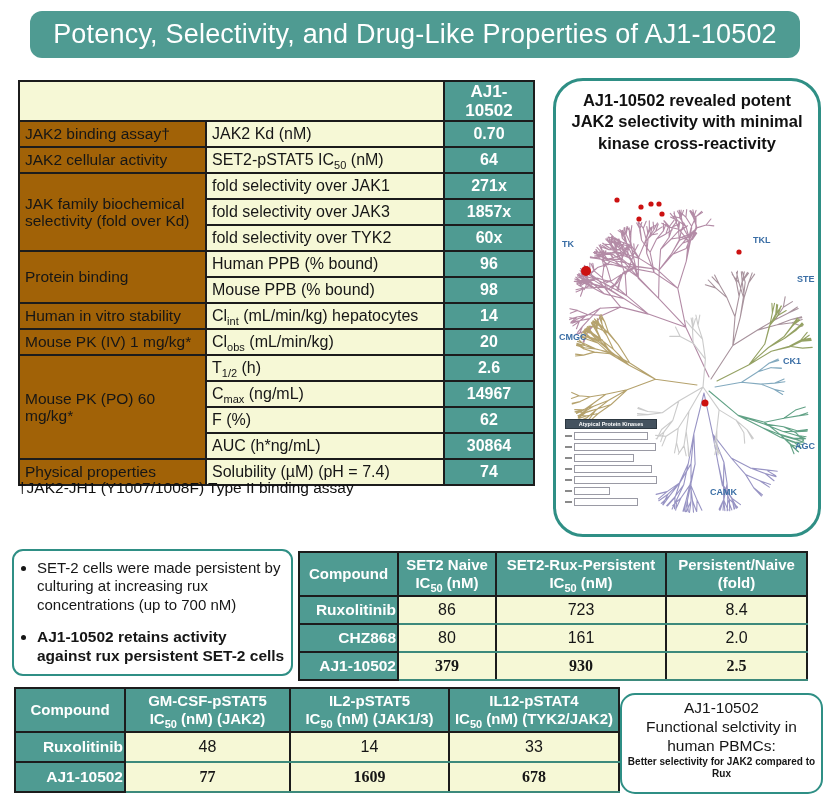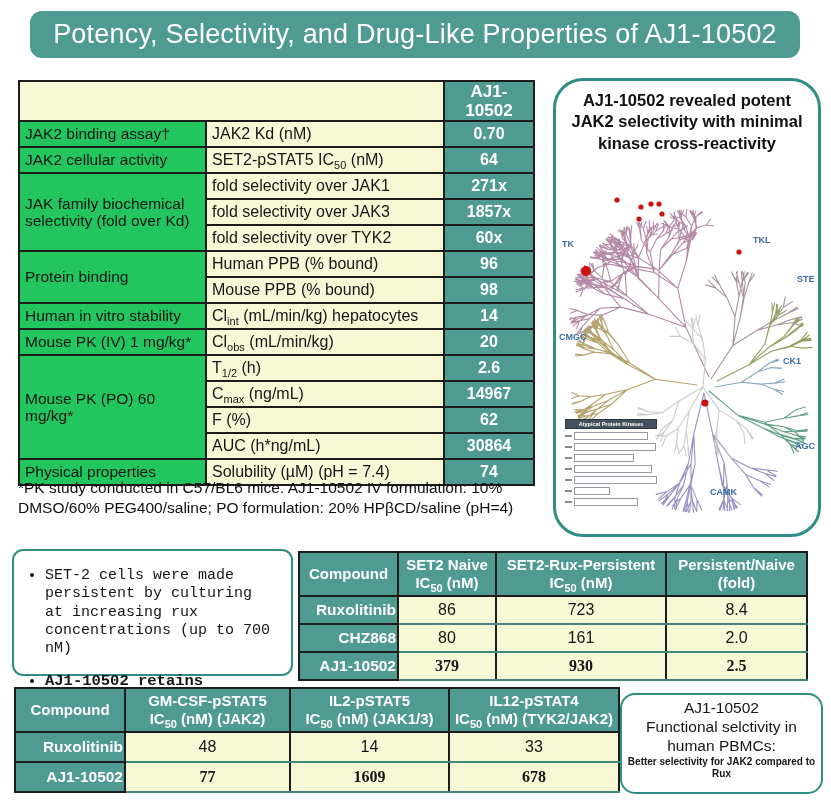--- a/index.html
+++ b/index.html
@@ -11,21 +11,21 @@
   .title-bar{
     position:absolute;left:30px;top:11px;width:770px;height:47px;
     background:#4F9B92;border-radius:12px;color:#fff;font-size:27px;
     display:flex;align-items:center;justify-content:center;letter-spacing:.2px;
   }
   
   table{border-collapse:collapse;table-layout:fixed;}
   .main-table{position:absolute;left:18px;top:80px;}
   .main-table td{border:2px solid #1C1C1C;line-height:1.12;padding:0 5px;height:24px;}
   .main-table .corner{background:#F6F8D6;}
-  .main-table .cat{background:#22c55e;font-size:15.5px;text-align:left;}
+  .main-table .cat{background:#a16207;font-size:15.5px;text-align:left;}
   .main-table .param{background:#F6F8D6;font-size:16px;text-align:left;white-space:nowrap;overflow:hidden;}
   .main-table .val{background:#4F9B92;color:#fff;font-weight:bold;font-size:16px;text-align:center;padding:0 2px;}
   .main-table .hdr{font-size:17px;}
   sub{font-size:11px;line-height:0;}
   
   .footnotes{position:absolute;left:18px;top:478px;width:517px;font-size:15.5px;line-height:1.27;color:#101010;}
   
   .right-panel{
     position:absolute;left:553px;top:78px;width:268px;height:459px;
     border:3px solid #2F8F85;border-radius:30px;background:#fff;box-sizing:border-box;
@@ -37,21 +37,21 @@
   .kinome-legend .leg-title{background:#44525F;color:#fff;font-size:5.5px;font-weight:bold;text-align:center;
     padding:1px 0;border:1px solid #2c3740;}
   .leg-row{display:flex;align-items:center;margin-top:3px;}
   .leg-dash{width:7px;height:2px;background:#8a8a8a;margin-right:2px;flex:0 0 auto;}
   .leg-bar{height:6px;border:1px solid #9a9aa4;background:#fff;}
   
   .bullet-box{
     position:absolute;left:12px;top:549px;width:281px;height:127px;box-sizing:border-box;
     border:2.5px solid #2F8F85;border-radius:11px;background:#fff;padding:8px 6px 0 8px;
   }
-  .bullet-box ul{margin:8px;padding-left:15px;font-size:15px;line-height:1.22;font-family:Liberation Mono, monospace;}
+  .bullet-box ul{margin:0;padding-left:15px;font-size:15px;line-height:1.22;}
   .bullet-box li{margin-bottom:14px;}
   .bullet-box li.bold{font-weight:bold;font-size:15.5px;}
   .data-table th,.data-table td{border:2px solid #1C1C1C;}
   .data-table th{background:#4F9B92;color:#fff;font-weight:bold;font-size:15px;line-height:1.17;
     text-align:center;vertical-align:middle;padding:2px 1px;}
   .data-table th.cmp{text-align:right;padding-left:5px;font-size:15.5px;}
   .data-table td{background:#F6F8D6;text-align:center;font-size:16px;height:24px;
     border-top-color:#3D8A7C;border-bottom-color:#3D8A7C;}
   .data-table tr.bold-row td{font-weight:bold;font-family:Liberation Serif, serif;}
   .mid-table{position:absolute;left:298px;top:551px;}
@@ -146,21 +146,21 @@
   </tr>
   <tr>
     <td class="cat">Physical properties</td>
     <td class="param"><span>Solubility (µM) (pH = 7.4)</span><sub></sub><span></span></td>
     <td class="val">74</td>
   </tr>
 </tbody>
   </table>
 
 <div class="footnotes">
-  <div>*PK study conducted in C57/BL6 mice. AJ1-10502 IV formulation: 10% DMSO/60% PEG400/saline; PO formulation: 20% HPβCD/saline (pH=4)</div>
+  <div>†JAK2-JH1 (Y1007/1008F) Type II binding assay</div>
 </div>
 
 <div class="right-panel">
   <div class="heading">AJ1-10502 revealed potent JAK2 selectivity with minimal kinase cross-reactivity</div>
   <svg class="kinome-svg" viewBox="0 0 262 348">
       <path d="M152.0 190.0L128.8 140.2M128.8 140.2L91.4 127.1M91.4 127.1L63.7 120.1M63.7 120.1L43.2 121.2M43.2 121.2L32.7 131.6M32.7 131.6L22.3 133.7M22.3 133.7L15.1 136.3M22.3 133.7L14.7 135.0M32.7 131.6L25.5 139.4M25.5 139.4L20.6 145.3M25.5 139.4L22.6 146.5M43.2 121.2L30.3 128.3M30.3 128.3L19.8 130.0M19.8 130.0L14.1 135.1M19.8 130.0L12.6 132.6M30.3 128.3L20.3 132.0M20.3 132.0L12.7 130.8M20.3 132.0L13.8 136.0M63.7 120.1L44.9 128.4M44.9 128.4L35.4 139.6M35.4 139.6L26.0 144.7M26.0 144.7L18.8 147.2M26.0 144.7L18.9 147.7M35.4 139.6L28.8 148.0M28.8 148.0L26.9 155.4M28.8 148.0L26.0 155.1M44.9 128.4L30.2 127.5M30.2 127.5L22.2 134.5M22.2 134.5L19.5 141.7M22.2 134.5L15.9 138.9M30.2 127.5L20.4 123.4M20.4 123.4L13.3 126.2M20.4 123.4L12.9 121.7M63.7 120.1L50.5 104.4M50.5 104.4L41.3 92.8M41.3 92.8L31.0 90.1M31.0 90.1L24.1 86.8M31.0 90.1L26.9 83.7M41.3 92.8L32.7 86.7M32.7 86.7L30.3 79.4M32.7 86.7L25.1 87.8M50.5 104.4L45.3 90.6M45.3 90.6L46.8 80.0M46.8 80.0L52.6 75.0M46.8 80.0L45.3 72.5M45.3 90.6L37.1 83.8M37.1 83.8L34.1 76.8M37.1 83.8L35.8 76.3M91.4 127.1L69.6 108.7M69.6 108.7L68.3 88.2M68.3 88.2L74.3 74.7M74.3 74.7L77.5 64.5M77.5 64.5L76.8 56.9M77.5 64.5L81.1 57.7M74.3 74.7L70.6 64.6M70.6 64.6L73.5 57.5M70.6 64.6L72.0 57.1M68.3 88.2L63.9 74.1M63.9 74.1L67.0 63.9M67.0 63.9L63.3 57.2M67.0 63.9L71.1 57.4M63.9 74.1L68.2 64.3M68.2 64.3L71.9 57.6M68.2 64.3L73.2 58.5M69.6 108.7L54.2 95.1M54.2 95.1L50.1 80.9M50.1 80.9L46.0 71.1M46.0 71.1L48.2 63.8M46.0 71.1L49.0 64.1M50.1 80.9L45.9 71.2M45.9 71.2L46.6 63.5M45.9 71.2L42.9 64.1M54.2 95.1L40.0 91.0M40.0 91.0L30.4 95.6M30.4 95.6L27.3 102.6M30.4 95.6L22.8 94.9M40.0 91.0L30.0 94.6M30.0 94.6L23.6 98.8M30.0 94.6L22.6 96.6M69.6 108.7L51.7 98.7M51.7 98.7L38.5 92.1M38.5 92.1L28.0 93.8M28.0 93.8L20.8 96.5M28.0 93.8L22.1 98.7M38.5 92.1L29.6 86.2M29.6 86.2L23.5 81.5M29.6 86.2L27.3 78.9M51.7 98.7L37.1 100.7M37.1 100.7L28.5 94.4M28.5 94.4L27.4 86.8M28.5 94.4L24.8 87.6M37.1 100.7L26.4 101.0M26.4 101.0L19.0 102.8M26.4 101.0L19.9 97.0M91.4 127.1L67.3 111.8M67.3 111.8L50.1 100.7M50.1 100.7L35.8 96.9M35.8 96.9L25.7 93.6M25.7 93.6L18.0 94.2M25.7 93.6L21.9 86.9M35.8 96.9L25.9 93.0M25.9 93.0L21.9 86.4M25.9 93.0L18.3 94.5M50.1 100.7L35.3 100.3M35.3 100.3L27.6 92.9M27.6 92.9L23.9 86.2M27.6 92.9L20.6 89.8M35.3 100.3L26.2 94.7M26.2 94.7L19.0 92.3M26.2 94.7L23.1 87.7M67.3 111.8L49.7 101.2M49.7 101.2L37.2 93.4M37.2 93.4L26.6 92.1M26.6 92.1L19.9 95.9M26.6 92.1L20.3 87.7M37.2 93.4L32.9 83.7M32.9 83.7L27.4 78.3M32.9 83.7L32.8 76.0M49.7 101.2L35.5 97.1M35.5 97.1L28.6 89.0M28.6 89.0L23.1 83.7M28.6 89.0L21.0 88.5M35.5 97.1L26.1 102.0M26.1 102.0L23.5 109.2M26.1 102.0L19.0 104.9M67.3 111.8L47.4 106.9M47.4 106.9L36.4 97.0M36.4 97.0L26.8 92.5M26.8 92.5L20.8 87.7M26.8 92.5L24.2 85.2M36.4 97.0L28.4 90.0M28.4 90.0L25.2 83.0M28.4 90.0L20.9 88.4M47.4 106.9L34.3 100.0M34.3 100.0L24.9 95.1M24.9 95.1L17.2 94.5M24.9 95.1L17.3 94.3M34.3 100.0L24.9 95.0M24.9 95.0L18.9 90.2M24.9 95.0L17.9 91.9M128.8 140.2L101.6 111.3M101.6 111.3L81.8 90.8M81.8 90.8L67.8 75.8M67.8 75.8L53.3 72.8M53.3 72.8L43.6 68.5M43.6 68.5L38.9 62.4M43.6 68.5L36.5 65.5M53.3 72.8L43.2 69.6M43.2 69.6L35.6 70.8M43.2 69.6L37.5 64.5M67.8 75.8L55.7 67.3M55.7 67.3L45.1 67.5M45.1 67.5L37.5 66.7M45.1 67.5L37.6 69.0M55.7 67.3L45.2 65.9M45.2 65.9L37.6 64.7M45.2 65.9L39.9 60.4M81.8 90.8L65.3 78.7M65.3 78.7L50.6 77.3M50.6 77.3L42.0 70.9M42.0 70.9L39.0 63.9M42.0 70.9L37.8 64.5M50.6 77.3L40.5 80.6M40.5 80.6L34.4 85.3M40.5 80.6L34.8 85.8M65.3 78.7L51.3 73.8M51.3 73.8L45.6 64.9M45.6 64.9L43.6 57.5M45.6 64.9L42.1 58.0M51.3 73.8L40.9 71.6M40.9 71.6L33.4 69.9M40.9 71.6L33.3 70.7M81.8 90.8L74.2 71.7M74.2 71.7L60.7 65.8M60.7 65.8L53.8 57.7M53.8 57.7L51.8 50.3M53.8 57.7L46.1 57.0M60.7 65.8L53.8 57.7M53.8 57.7L48.7 52.0M53.8 57.7L49.9 51.1M74.2 71.7L60.6 65.9M60.6 65.9L54.5 57.2M54.5 57.2L55.6 49.7M54.5 57.2L54.6 49.6M60.6 65.9L50.0 65.9M50.0 65.9L43.4 69.8M50.0 65.9L42.5 67.5M101.6 111.3L81.3 91.3M81.3 91.3L81.4 70.8M81.4 70.8L87.2 57.2M87.2 57.2L90.9 47.2M90.9 47.2L89.8 39.6M90.9 47.2L94.4 40.4M87.2 57.2L93.0 48.2M93.0 48.2L100.5 46.7M93.0 48.2L95.1 40.9M81.4 70.8L72.3 59.1M72.3 59.1L65.3 51.1M65.3 51.1L65.5 43.4M65.3 51.1L63.9 43.5M72.3 59.1L61.9 56.7M61.9 56.7L54.8 54.1M61.9 56.7L55.6 52.5M81.3 91.3L76.8 71.3M76.8 71.3L73.6 56.8M73.6 56.8L69.1 47.2M69.1 47.2L62.8 42.7M69.1 47.2L70.7 39.7M73.6 56.8L73.9 46.2M73.9 46.2L69.9 39.7M73.9 46.2L74.8 38.6M76.8 71.3L70.2 58.1M70.2 58.1L67.6 47.7M67.6 47.7L69.9 40.4M67.6 47.7L61.2 43.6M70.2 58.1L66.3 48.2M66.3 48.2L68.0 40.7M66.3 48.2L67.2 40.5M81.3 91.3L74.1 72.1M74.1 72.1L62.5 62.9M62.5 62.9L52.1 60.8M52.1 60.8L45.7 56.5M52.1 60.8L45.9 56.2M62.5 62.9L51.9 62.7M51.9 62.7L44.7 59.9M51.9 62.7L45.4 58.5M74.1 72.1L66.4 59.5M66.4 59.5L58.7 52.1M58.7 52.1L53.2 46.7M58.7 52.1L51.3 50.0M66.4 59.5L56.4 55.8M56.4 55.8L49.3 52.9M56.4 55.8L51.1 50.3M101.6 111.3L102.2 82.8M102.2 82.8L103.6 62.3M103.6 62.3L114.2 52.0M114.2 52.0L124.7 50.2M124.7 50.2L131.8 47.5M124.7 50.2L131.4 53.8M114.2 52.0L121.4 44.2M121.4 44.2L127.9 40.1M121.4 44.2L128.1 40.5M103.6 62.3L112.1 50.2M112.1 50.2L112.4 39.5M112.4 39.5L117.0 33.4M112.4 39.5L107.3 33.9M112.1 50.2L115.5 40.1M115.5 40.1L122.4 36.7M115.5 40.1L120.1 33.9M102.2 82.8L115.7 67.3M115.7 67.3L129.2 61.4M129.2 61.4L133.1 51.5M133.1 51.5L130.1 44.5M133.1 51.5L136.0 44.4M129.2 61.4L133.0 51.5M133.0 51.5L135.9 44.4M133.0 51.5L136.8 44.8M115.7 67.3L125.5 56.3M125.5 56.3L132.4 48.2M132.4 48.2L134.8 40.9M132.4 48.2L134.1 40.7M125.5 56.3L135.4 52.5M135.4 52.5L139.7 46.1M135.4 52.5L138.9 45.6M102.2 82.8L114.7 66.5M114.7 66.5L121.9 53.6M121.9 53.6L131.7 49.6M131.7 49.6L138.0 45.1M131.7 49.6L137.9 45.1M121.9 53.6L131.5 49.1M131.5 49.1L136.9 43.6M131.5 49.1L138.3 45.5M114.7 66.5L122.3 53.8M122.3 53.8L124.3 43.4M124.3 43.4L130.5 38.8M124.3 43.4L127.2 36.3M122.3 53.8L121.6 43.2M121.6 43.2L121.6 35.5M121.6 43.2L122.6 35.6M128.8 140.2L120.8 101.4M120.8 101.4L99.7 82.2M99.7 82.2L79.4 79.2M79.4 79.2L66.1 85.6M66.1 85.6L61.0 95.0M61.0 95.0L54.6 99.1M61.0 95.0L55.6 100.4M66.1 85.6L62.5 95.6M62.5 95.6L59.9 102.8M62.5 95.6L61.3 103.2M79.4 79.2L65.4 74.4M65.4 74.4L60.0 65.2M60.0 65.2L53.0 62.1M60.0 65.2L58.9 57.7M65.4 74.4L58.9 66.0M58.9 66.0L57.9 58.4M58.9 66.0L55.0 59.4M99.7 82.2L79.3 79.7M79.3 79.7L64.6 79.9M64.6 79.9L56.8 72.6M56.8 72.6L52.7 66.1M56.8 72.6L53.7 65.6M64.6 79.9L54.2 77.3M54.2 77.3L46.6 78.2M54.2 77.3L46.6 77.2M79.3 79.7L69.8 68.3M69.8 68.3L64.7 59.0M64.7 59.0L61.9 51.9M64.7 59.0L61.0 52.3M69.8 68.3L63.1 60.1M63.1 60.1L60.3 53.0M63.1 60.1L56.6 56.1M99.7 82.2L82.3 71.4M82.3 71.4L74.5 58.8M74.5 58.8L64.6 55.0M64.6 55.0L57.3 52.6M64.6 55.0L58.1 50.9M74.5 58.8L72.6 48.3M72.6 48.3L72.1 40.7M72.6 48.3L74.6 40.9M82.3 71.4L68.2 67.0M68.2 67.0L57.8 64.5M57.8 64.5L53.4 58.3M57.8 64.5L50.6 67.2M68.2 67.0L58.0 70.1M58.0 70.1L50.7 72.6M58.0 70.1L50.7 72.5M120.8 101.4L129.3 74.1M129.3 74.1L132.8 53.9M132.8 53.9L134.6 39.2M134.6 39.2L139.1 29.6M139.1 29.6L144.7 24.4M139.1 29.6L145.5 25.4M134.6 39.2L128.9 30.2M128.9 30.2L123.2 25.1M128.9 30.2L129.7 22.6M132.8 53.9L129.1 39.6M129.1 39.6L122.8 31.0M122.8 31.0L115.4 29.0M122.8 31.0L122.4 23.3M129.1 39.6L120.4 33.4M120.4 33.4L116.9 26.6M120.4 33.4L113.5 30.0M129.3 74.1L133.5 54.0M133.5 54.0L139.9 40.7M139.9 40.7L136.4 30.6M136.4 30.6L139.1 23.4M136.4 30.6L132.8 23.9M139.9 40.7L137.3 30.4M137.3 30.4L133.7 23.6M137.3 30.4L135.9 22.8M133.5 54.0L126.5 41.0M126.5 41.0L124.4 30.6M124.4 30.6L120.4 24.0M124.4 30.6L122.0 23.3M126.5 41.0L124.0 30.6M124.0 30.6L126.5 23.4M124.0 30.6L124.1 23.0M129.3 74.1L131.3 53.7M131.3 53.7L138.9 41.1M138.9 41.1L149.1 38.0M149.1 38.0L156.8 38.9M149.1 38.0L153.9 32.0M138.9 41.1L139.0 30.4M139.0 30.4L133.7 24.9M139.0 30.4L134.3 24.4M131.3 53.7L121.8 42.3M121.8 42.3L111.5 39.9M111.5 39.9L106.9 33.8M111.5 39.9L104.8 36.2M121.8 42.3L118.2 32.3M118.2 32.3L113.3 26.4M118.2 32.3L117.1 24.7M120.8 101.4L97.2 85.5M97.2 85.5L93.1 65.3M93.1 65.3L84.6 53.2M84.6 53.2L82.7 42.8M82.7 42.8L84.7 35.4M82.7 42.8L84.8 35.4M84.6 53.2L83.3 42.7M83.3 42.7L81.2 35.3M83.3 42.7L79.7 35.9M93.1 65.3L99.6 52.0M99.6 52.0L106.4 43.9M106.4 43.9L106.5 36.2M106.4 43.9L109.1 36.7M99.6 52.0L108.9 46.9M108.9 46.9L111.4 39.7M108.9 46.9L115.3 42.7M97.2 85.5L89.7 66.3M89.7 66.3L91.1 51.6M91.1 51.6L98.7 44.2M98.7 44.2L105.1 39.9M98.7 44.2L101.2 37.0M91.1 51.6L96.9 42.7M96.9 42.7L96.1 35.1M96.9 42.7L100.4 35.9M89.7 66.3L89.0 51.6M89.0 51.6L92.4 41.5M92.4 41.5L99.2 38.1M92.4 41.5L92.3 33.9M89.0 51.6L86.3 41.3M86.3 41.3L81.7 35.2M86.3 41.3L89.2 34.2M97.2 85.5L77.0 81.6M77.0 81.6L65.5 72.4M65.5 72.4L63.2 62.0M63.2 62.0L57.3 57.1M63.2 62.0L67.2 55.4M65.5 72.4L54.8 72.1M54.8 72.1L47.2 71.4M54.8 72.1L47.2 73.1M77.0 81.6L63.7 87.9M63.7 87.9L58.1 97.0M58.1 97.0L52.0 101.6M58.1 97.0L53.7 103.3M63.7 87.9L54.7 93.6M54.7 93.6L47.6 96.5M54.7 93.6L47.1 94.5" stroke="#B38BA6" fill="none" stroke-width="1.1" stroke-linecap="round"></path>
       <text x="5" y="60" class="fam-label">TK</text>
       <path d="M154.0 192.0L175.8 158.5M175.8 158.5L178.0 129.7M178.0 129.7L169.9 110.6M169.9 110.6L162.5 97.7M162.5 97.7L157.6 88.1M162.5 97.7L155.1 89.9M169.9 110.6L158.6 100.9M158.6 100.9L148.3 97.8M158.6 100.9L151.3 93.0M178.0 129.7L182.1 109.4M182.1 109.4L185.0 94.8M185.0 94.8L190.4 85.4M185.0 94.8L191.5 86.2M182.1 109.4L179.3 94.7M179.3 94.7L180.5 84.1M179.3 94.7L174.6 85.1M175.8 158.5L183.2 130.6M183.2 130.6L187.2 110.3M187.2 110.3L185.3 95.5M185.3 95.5L187.3 84.9M185.3 95.5L184.3 84.8M187.2 110.3L191.6 96.0M191.6 96.0L197.6 87.1M191.6 96.0L195.2 85.9M183.2 130.6L186.4 110.1M186.4 110.1L188.2 95.3M188.2 95.3L185.5 84.9M188.2 95.3L185.4 84.9M186.4 110.1L182.0 95.9M182.0 95.9L179.5 85.4M182.0 95.9L175.3 87.5M175.8 158.5L200.2 143.2M200.2 143.2L218.1 132.8M218.1 132.8L226.3 120.3M226.3 120.3L228.2 109.7M226.3 120.3L235.4 114.6M218.1 132.8L231.4 125.9M231.4 125.9L241.2 121.5M231.4 125.9L240.4 120.0M200.2 143.2L220.2 137.8M220.2 137.8L234.2 132.5M234.2 132.5L244.8 130.6M234.2 132.5L244.6 129.8M220.2 137.8L235.0 135.7M235.0 135.7L245.2 132.4M235.0 135.7L245.1 139.3" stroke="#A8939D" fill="none" stroke-width="1.1" stroke-linecap="round"></path>
       <text x="196" y="56" class="fam-label">TKL</text>
       <path d="M160.0 194.0L192.1 177.7M192.1 177.7L207.8 157.0M207.8 157.0L212.7 139.0M212.7 139.0L215.4 125.9M215.4 125.9L214.9 116.2M215.4 125.9L217.5 116.4M212.7 139.0L219.5 127.4M219.5 127.4L224.1 118.9M219.5 127.4L220.7 117.8M207.8 157.0L212.4 138.9M212.4 138.9L220.9 128.5M220.9 128.5L229.2 123.5M220.9 128.5L223.9 119.3M212.4 138.9L218.7 127.1M218.7 127.1L219.7 117.4M218.7 127.1L224.4 119.2M192.1 177.7L214.3 164.3M214.3 164.3L232.3 159.3M232.3 159.3L244.0 152.9M244.0 152.9L253.6 151.4M244.0 152.9L250.2 145.4M232.3 159.3L245.6 161.1M245.6 161.1L255.3 160.5M245.6 161.1L255.2 160.2M214.3 164.3L232.4 160.0M232.4 160.0L244.4 153.8M244.4 153.8L252.2 148.2M244.4 153.8L253.9 152.3M232.4 160.0L244.6 154.2M244.6 154.2L254.2 153.4M244.6 154.2L254.0 152.1M192.1 177.7L211.5 160.5M211.5 160.5L226.8 149.8M226.8 149.8L234.8 139.0M234.8 139.0L240.3 131.1M234.8 139.0L242.5 133.2M226.8 149.8L235.2 139.3M235.2 139.3L241.9 132.4M235.2 139.3L240.8 131.5M211.5 160.5L227.7 151.2M227.7 151.2L238.1 142.7M238.1 142.7L246.4 137.8M238.1 142.7L245.4 136.4M227.7 151.2L238.7 143.5M238.7 143.5L245.8 136.9M238.7 143.5L244.8 136.0" stroke="#95A264" fill="none" stroke-width="1.1" stroke-linecap="round"></path>

